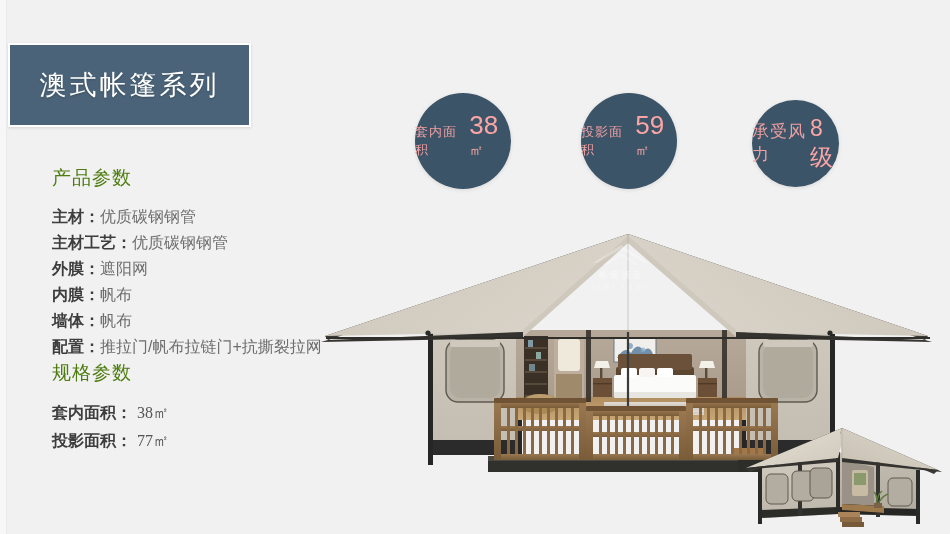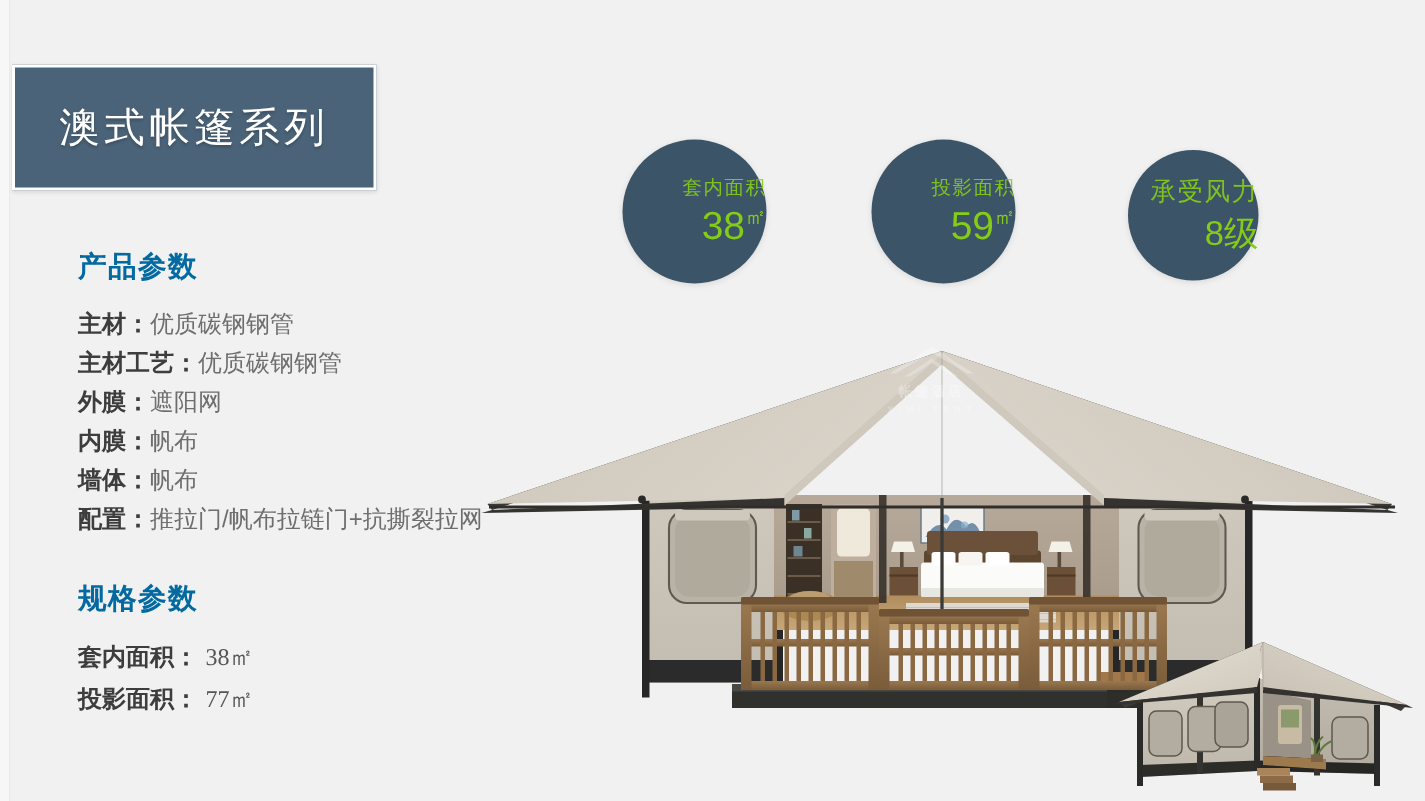--- a/index.html
+++ b/index.html
@@ -38,45 +38,45 @@
     font-size:27px;
     font-weight:normal;
     letter-spacing:3px;
     text-shadow:0 1px 2px rgba(0,0,0,.22);
     white-space:nowrap;
   }
 
   
   #spec-panel { position:absolute; left:52px; top:165px; width:300px; z-index:5; }
   .sec-title {
-    color:#0369a1;
-    font-size:19px; font-weight:bold;
+    color:#4d7c0f;
+    font-size:19px; font-weight:normal;
     letter-spacing:1px;
     margin-bottom:13px;
   }
   .spec-row {
     font-size:16px;
     line-height:26px;
     white-space:nowrap;
   }
   .spec-row .k { color:#3d3d3d; font-weight:bold; }
   .spec-row .v { color:#6e6e6e; }
-  #spec-group-2 { margin-top:26px; }
+  #spec-group-2 { }
   #spec-group-2 .spec-row { line-height:28px;font-family:Liberation Serif, serif; }
   #spec-group-2 .v { color:#555; padding-left:5px; }
   .sup { font-size:.72em; vertical-align:super; }
 
   
   .badge {
     position:absolute;
     border-radius:50%;
     background:#3c5468;
-    color:#84cc16;
-    display:flex; flex-direction:column;
-    align-items:flex-end; justify-content:center;
+    color:#fca5a5;
+    display:flex; flex-direction:row;
+    align-items:center; justify-content:center;
     z-index:5;
     box-shadow:0 1px 4px rgba(0,0,0,.10);
   }
   .badge .lbl { font-size:13px; letter-spacing:1px; opacity:.92; margin-bottom:1px; }
   .badge .val { font-size:26px; font-weight:300; letter-spacing:0px; }
   .badge .val .sup { font-size:.55em; }
   #badge-1 { left:415px; top:93px; width:96px; height:96px; }
   #badge-2 { left:581px; top:93px; width:96px; height:96px; }
   #badge-3 { left:752px; top:100px; width:87px; height:87px; }
   #badge-3 .lbl { font-size:17px; }
@@ -85,21 +85,21 @@
   
   #tent-main { position:absolute; left:318px; top:212px; width:630px; height:260px; z-index:3; }
   #tent-main svg { width:100%; height:100%; display:block; }
 
   
   #tent-small { position:absolute; left:742px; top:418px; width:208px; height:116px; z-index:4; }
   #tent-small svg { width:100%; height:100%; display:block; }
 
   
   #watermark {
-    position:absolute; left:556px; top:229px;
+    position:absolute; left:556px; top:243px;
     width:130px; height:58px; z-index:4;
     opacity:.33; pointer-events:none;
     display:flex; flex-direction:column; align-items:center; justify-content:flex-start;
   }
   #watermark .wm-text {
     font-size:9px; color:#ffffff; letter-spacing:2px;
     text-align:center; line-height:11px; margin-top:1px;
     font-weight:bold;
   }
   #watermark .wm-sub { font-size:6.5px; letter-spacing:3px; opacity:.8; }

